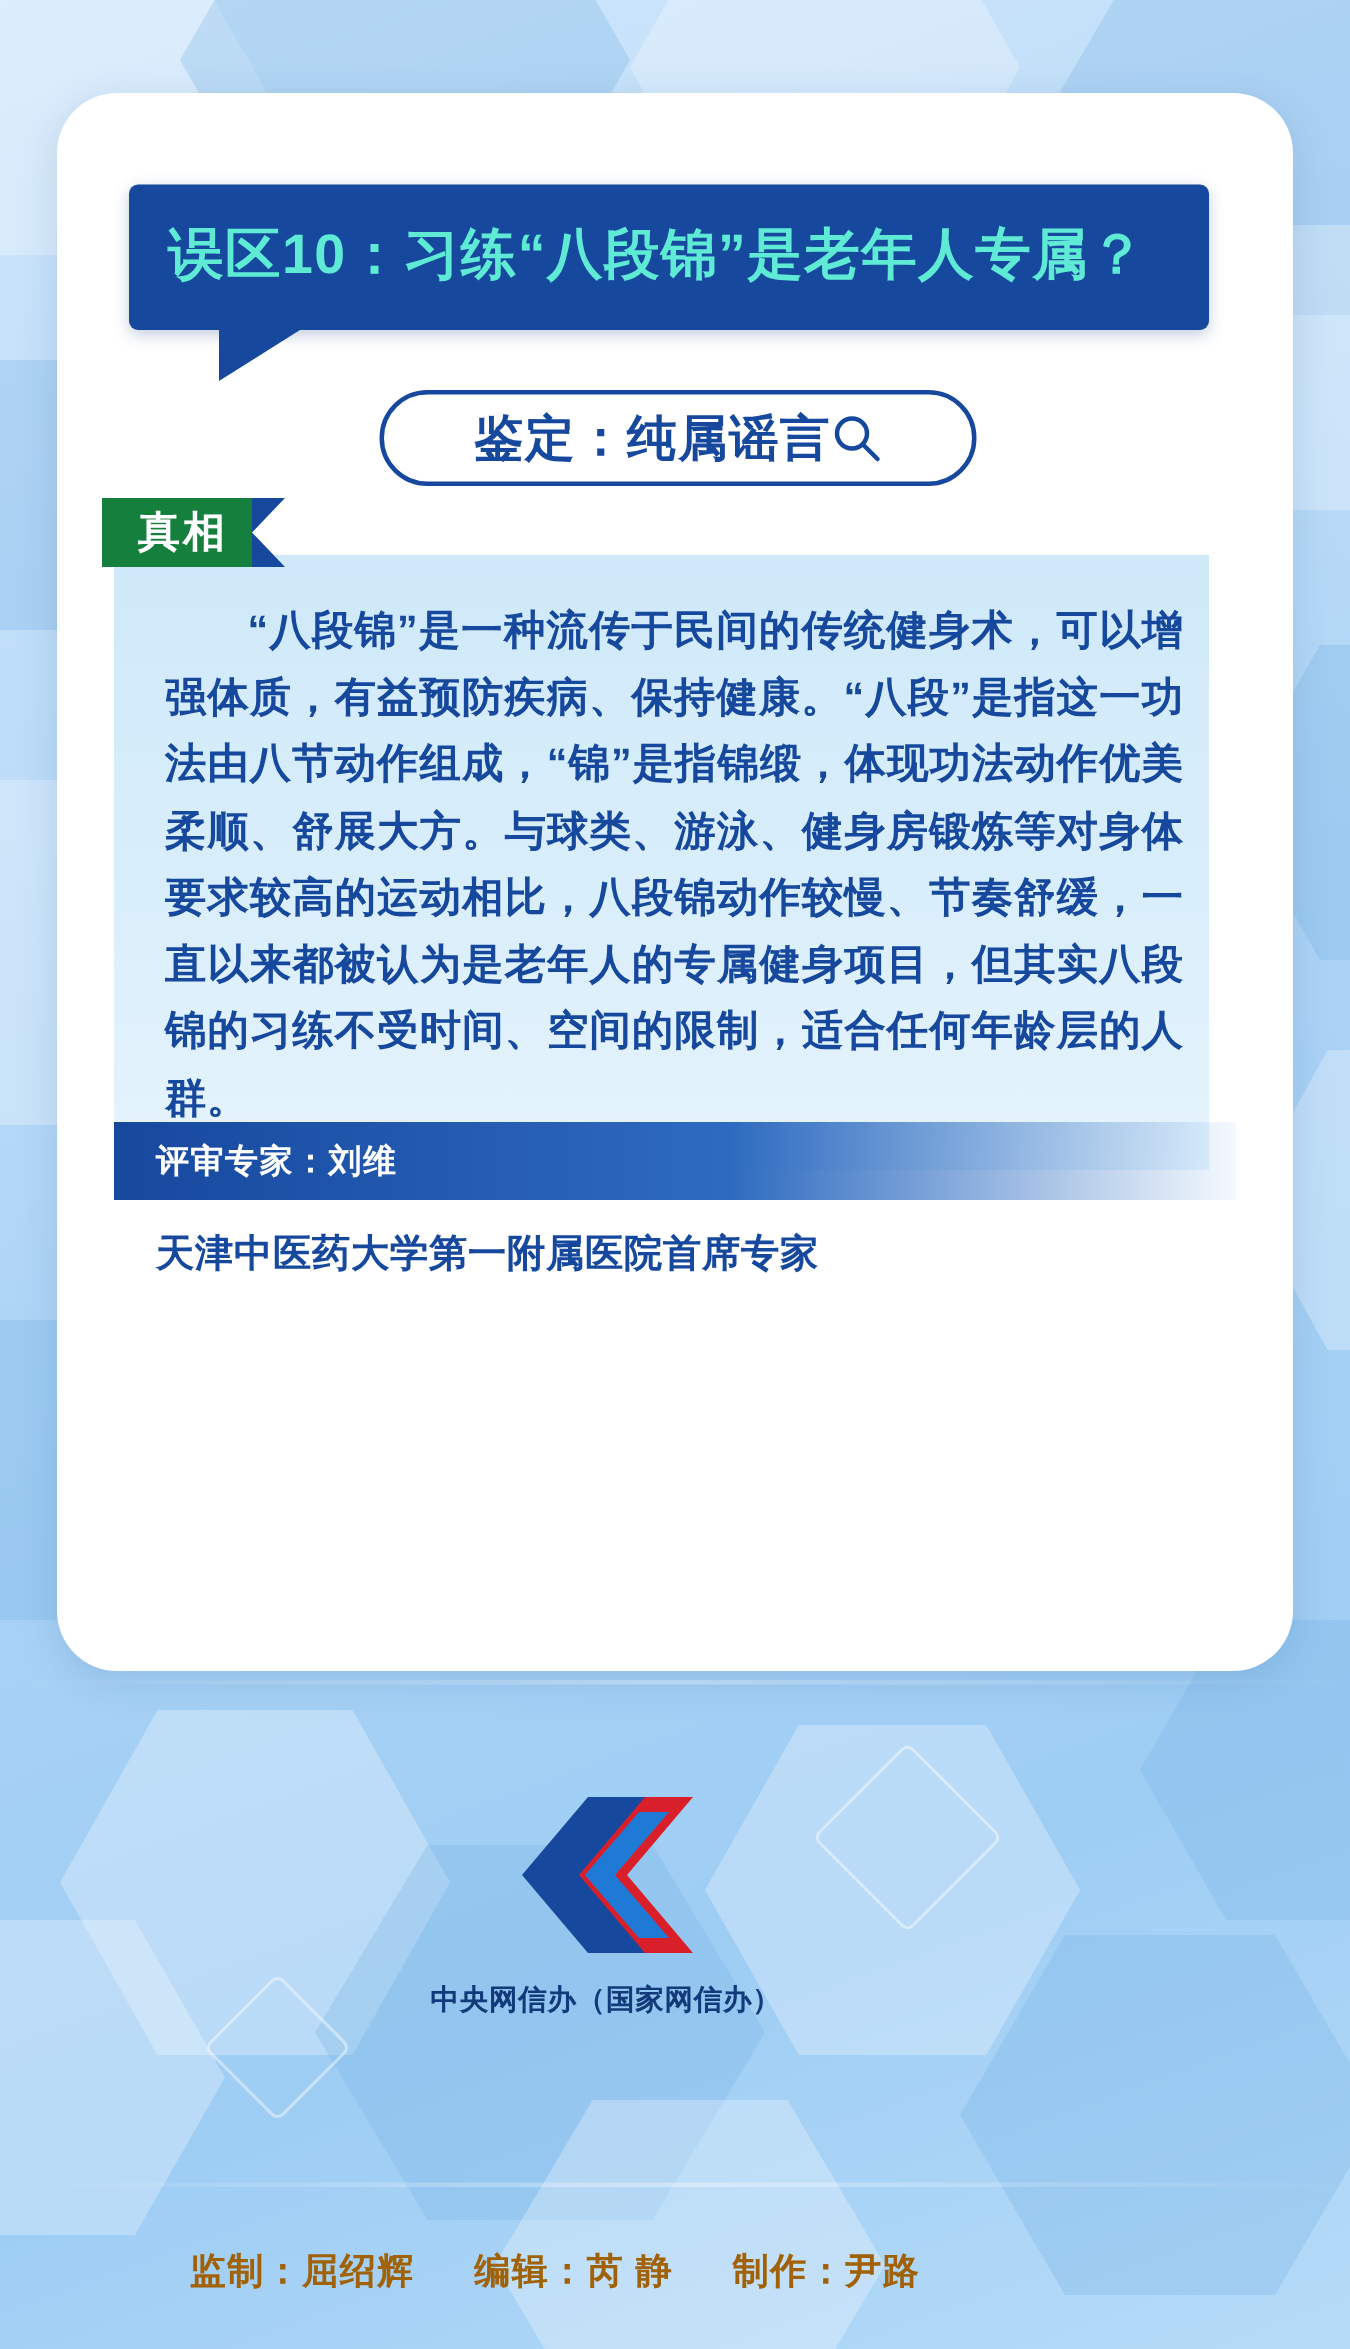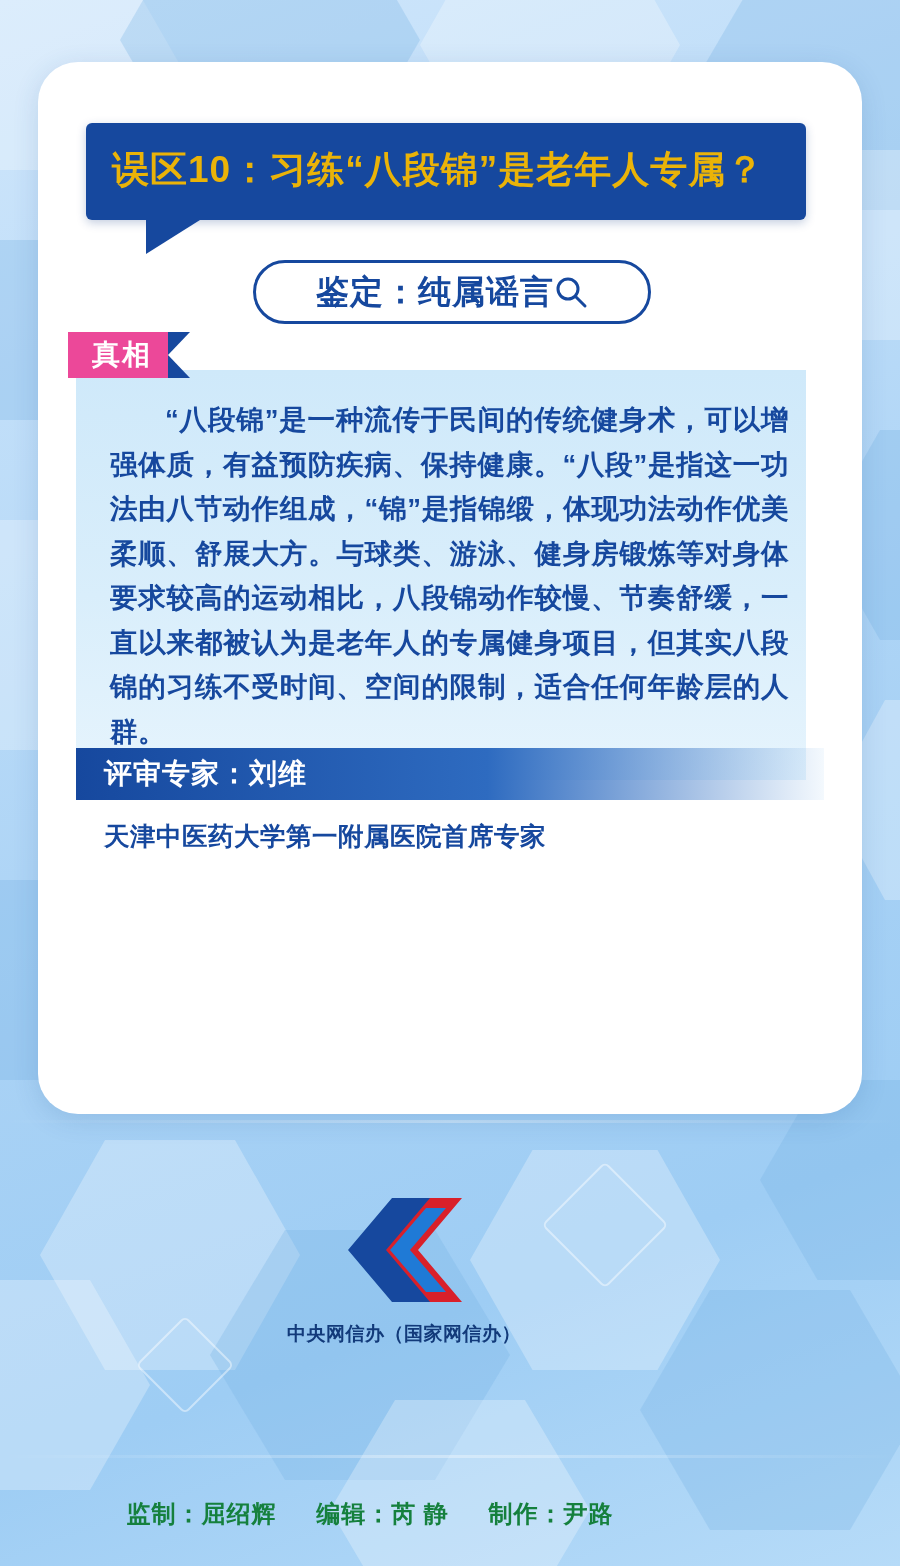--- a/index.html
+++ b/index.html
@@ -59,21 +59,21 @@
     left: 86px;
     top: 123px;
     width: 720px;
     background: #16489e;
     border-radius: 6px;
     padding: 26px 20px 28px 26px;
     z-index: 4;
     box-shadow: 0 3px 10px rgba(20,60,130,0.25);
   }
   .title-banner .title-text {
-    color: #eab308;
+    color: #5eead4;
     font-size: 37px;
     font-weight: bold;
     letter-spacing: 1px;
     line-height: 1.15;
     white-space: nowrap;
   }
   .banner-tail {
     position: absolute;
     left: 60px;
     top: 100%;
@@ -110,21 +110,21 @@
   .truth-tag {
     position: absolute;
     left: 68px;
     top: 332px;
     height: 46px;
     z-index: 6;
     display: flex;
     align-items: stretch;
   }
   .truth-tag .body {
-    background: #ec4899;
+    background: #15803d;
     color: #fff;
     font-size: 28px;
     font-weight: bold;
     letter-spacing: 2px;
     padding: 6px 16px 6px 24px;
     display: flex;
     align-items: center;
   }
   .truth-tag .arrow {
     width: 0; height: 0;
@@ -161,21 +161,21 @@
     width: 748px;
     height: 52px;
     background: linear-gradient(90deg, #16489e 0%, #2e6bc0 55%, rgba(180,215,245,0.15) 100%);
     display: flex;
     align-items: center;
     padding-left: 28px;
     z-index: 4;
   }
   .expert-bar .etext {
     color: #ffffff;
-    font-size: 28px;
+    font-size: 22px;
     font-weight: bold;
     letter-spacing: 1px;
   }
   .expert-list {
     position: absolute;
     left: 104px;
     top: 812px;
     width: 760px;
     z-index: 4;
   }
@@ -209,21 +209,21 @@
   }
 
   
   .credits {
     position: absolute;
     left: 0;
     bottom: 36px;
     width: 720px;
     text-align: center;
     z-index: 3;
-    color: #15803d;
+    color: #a16207;
     font-size: 24px;
     font-weight: bold;
     letter-spacing: 1px;
     padding-left: 20px;
   }
   .credits span { margin: 0 16px; }
 </style>
 </head>
 <body>
 

